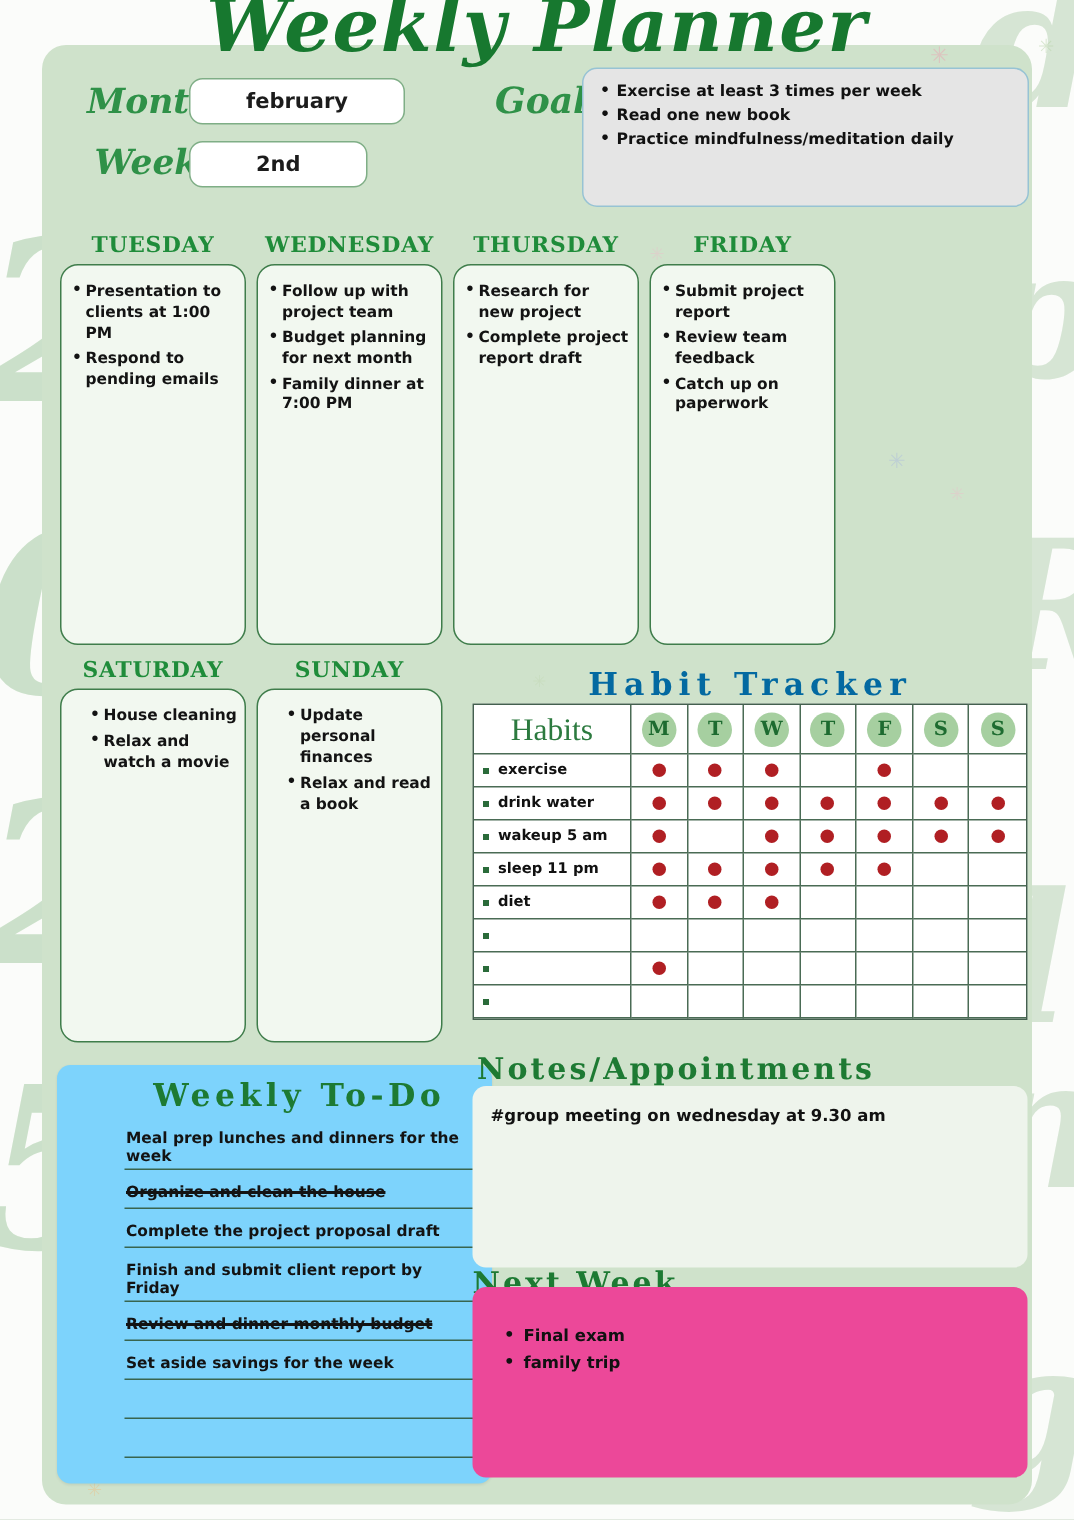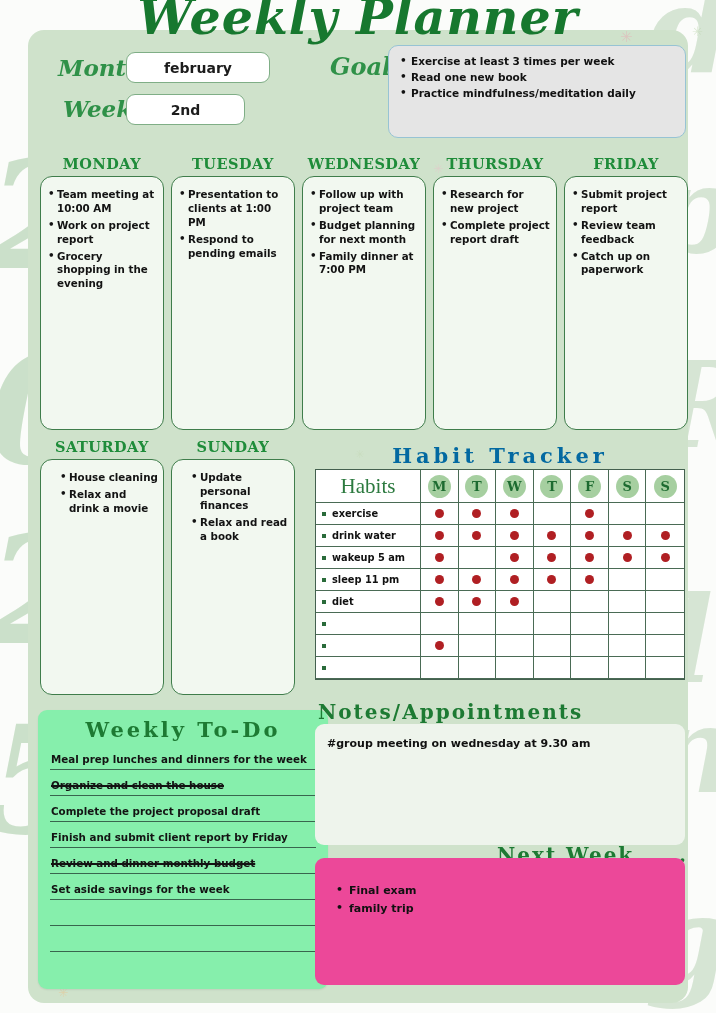--- a/index.html
+++ b/index.html
@@ -73,38 +73,38 @@
                   display:flex; align-items:center; justify-content:center;
                   font-family:"DejaVu Serif", serif; font-weight:bold; font-size:13px; color:#1d6b30; }
   .ht-habit-label { justify-content:flex-start; padding-left:6px; font-size:9.8px; font-weight:bold;
                     color:#111; position:relative; }
   .ht-habit-label::before { content:""; width:4px; height:4px; background:#2a6b3a; margin-right:6px; flex:0 0 auto; }
   .dot { width:9px; height:9px; border-radius:50%; background:#b01f23; visibility:hidden; }
   .ht-cell.on .dot { visibility:visible; }
 
   
   .todo-box { position:absolute; left:38px; top:710px; width:290px; height:279px;
-              background:#86efac; border-radius:9px; box-shadow:0 1px 2px rgba(0,0,0,.08); }
+              background:#7dd3fc; border-radius:9px; box-shadow:0 1px 2px rgba(0,0,0,.08);padding-left:33px; }
   .todo-title { text-align:center; font-family:"DejaVu Serif", serif; font-weight:bold;
                 font-size:21px; letter-spacing:3px; color:#1d7a33; padding-top:7px; }
   .todo-list { margin:2px 12px 0 12px; }
   .todo-item { border-bottom:1.6px solid #38654e; padding:9px 1px 2px 1px;
                font-size:10.3px; font-weight:bold; color:#131313; min-height:26px; }
   .todo-item.struck { text-decoration:line-through; text-decoration-thickness:1.5px; }
 
   
   .notes-title { position:absolute; left:318px; top:700px;
                  font-family:"DejaVu Serif", serif; font-weight:bold; font-size:20px;
                  letter-spacing:2px; color:#1d7a33; }
   .notes-box { position:absolute; left:315px; top:724px; width:370px; height:121px;
                background:#eef4ec; border-radius:9px; padding:13px 12px; }
   .notes-text { font-size:11px; font-weight:bold; color:#111; }
 
   
-  .nextweek-title { position:absolute; left:315px; top:843px; width:373px; text-align:right;
+  .nextweek-title { position:absolute; left:315px; top:843px; width:373px; text-align:left;
                     font-family:"DejaVu Serif", serif; font-weight:bold; font-size:20px;
                     letter-spacing:2px; color:#1d7a33; }
   .nextweek-box { position:absolute; left:315px; top:858px; width:370px; height:127px;
                   background:#ec4899; border-radius:9px; padding:26px 12px 6px 18px; }
   .nextweek-box ul { list-style:none; }
   .nextweek-box li { font-size:11px; font-weight:bold; color:#111; margin-bottom:5px;
                      padding-left:16px; position:relative; }
   .nextweek-box li::before { content:"\2022"; position:absolute; left:3px; top:-1px; }
 </style>
 </head>
@@ -149,30 +149,20 @@
   <div class="goals-box">
     <ul>
       <li>Exercise at least 3 times per week</li>
       <li>Read one new book</li>
       <li>Practice mindfulness/meditation daily</li>
     </ul>
   </div>
 
   <div class="days-row days-row-1">
     <div class="day-col">
-      <div class="day-head">MONDAY</div>
-      <div class="day-box">
-        <ul>
-          <li>Team meeting at 10:00 AM</li>
-          <li>Work on project report</li>
-          <li>Grocery shopping in the evening</li>
-        </ul>
-      </div>
-    </div>
-    <div class="day-col">
       <div class="day-head">TUESDAY</div>
       <div class="day-box">
         <ul>
           <li>Presentation to clients at 1:00 PM</li>
           <li>Respond to pending emails</li>
         </ul>
       </div>
     </div>
     <div class="day-col">
       <div class="day-head">WEDNESDAY</div>
@@ -204,21 +194,21 @@
       </div>
     </div>
   </div>
 
   <div class="days-row days-row-2">
     <div class="day-col">
       <div class="day-head">SATURDAY</div>
       <div class="day-box">
         <ul>
           <li>House cleaning</li>
-          <li>Relax and drink a movie</li>
+          <li>Relax and watch a movie</li>
         </ul>
       </div>
     </div>
     <div class="day-col">
       <div class="day-head">SUNDAY</div>
       <div class="day-box">
         <ul>
           <li>Update personal finances</li>
           <li>Relax and read a book</li>
         </ul>

